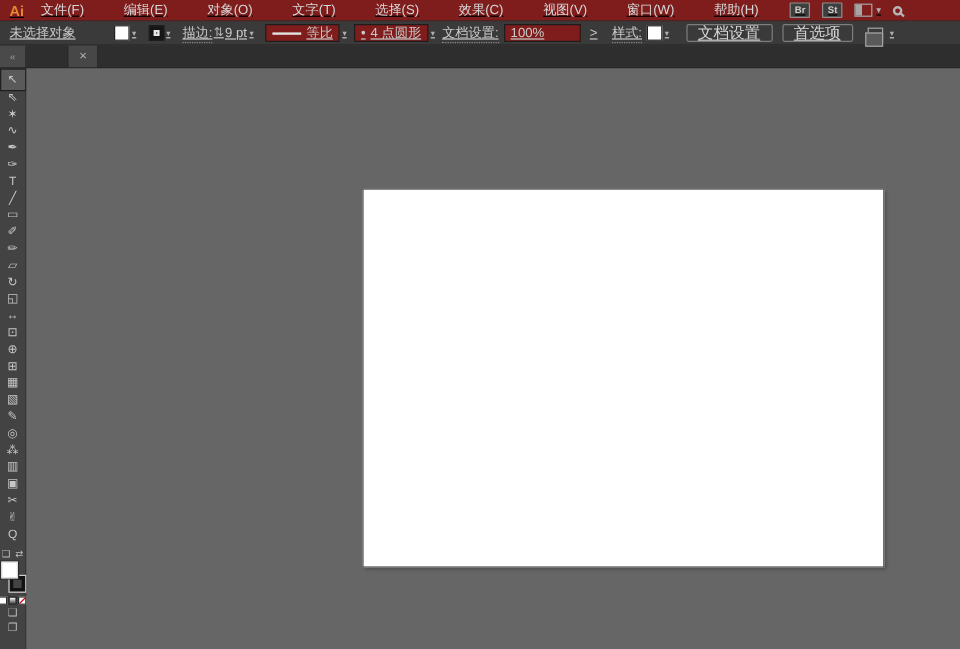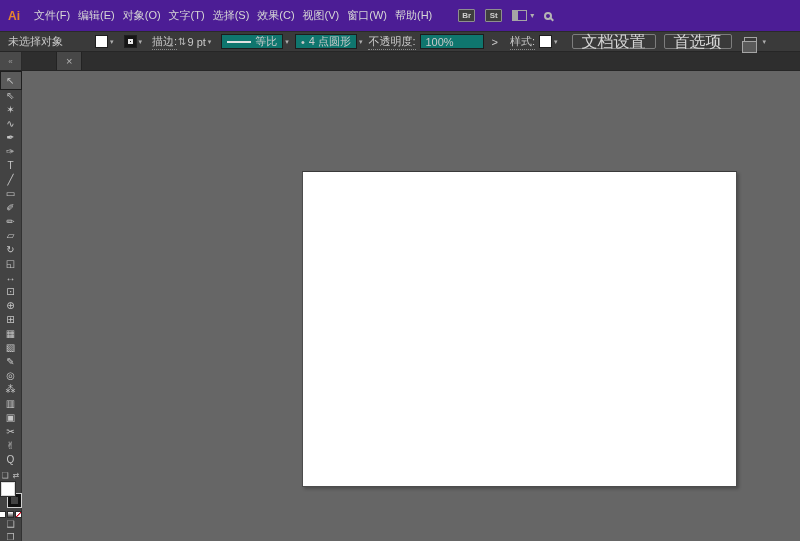--- a/index.html
+++ b/index.html
@@ -1,54 +1,54 @@
 <!DOCTYPE html>
 <html><head>
 <meta charset="utf-8">
 <style>
   * { margin:0; padding:0; box-sizing:border-box; }
   html,body { width:800px; height:541px; overflow:hidden;
     font-family:"Liberation Sans","DejaVu Sans",sans-serif; }
   body { background:#666666; position:relative; }
 
   
-  .menu-bar { height:32px; background:#4c1d95; display:flex; align-items:center;
-    padding-left:8px; border-bottom:1px solid #2a2a2a; }
+  .menu-bar { height:18px; background:#7f1d1d; display:flex; align-items:center;
+    padding-left:8px; border-bottom:1px solid #2a2a2a;text-decoration:underline; }
   .app-logo { color:#e8862d; font-weight:bold; font-size:12px; margin-right:14px; }
-  .menu-items { display:flex; align-items:center; gap:8px; }
+  .menu-items { display:flex; align-items:center; gap:33px; }
   .menu-item { color:#d6d6d6; font-size:11px; cursor:default; white-space:nowrap; }
   .menu-right { display:flex; align-items:center; gap:10px; margin-left:26px; }
   .mini-btn { width:17px; height:13px; border:1px solid #8f8f8f; background:#3e3e3e;
     color:#cfcfcf; font-size:8px; font-weight:bold; display:flex; align-items:center;
     justify-content:center; border-radius:1px; }
   .workspace-icon { width:15px; height:11px; border:1px solid #a5a5a5;
     background:linear-gradient(90deg,#a5a5a5 40%,transparent 40%); display:inline-block; }
   .chev { color:#b0b0b0; font-size:8px; line-height:1; }
   .magnifier { width:8px; height:8px; border:2px solid #b5b5b5; border-radius:50%;
     position:relative; display:inline-block; }
   .magnifier::after { content:""; position:absolute; width:5px; height:2px;
     background:#b5b5b5; right:-4px; bottom:-2px; transform:rotate(45deg); }
 
   
   .control-bar { height:20px; background:#3a3a3a; border-bottom:1px solid #262626;
-    display:flex; align-items:center; padding-left:8px; font-size:11px; color:#c9c9c9; }
+    display:flex; align-items:center; padding-left:8px; font-size:11px; color:#c9c9c9;text-decoration:underline; }
   .cb-label { white-space:nowrap; }
   .cb-link { border-bottom:1px dotted #8a8a8a; }
   .swatch { width:13px; height:13px; border:1px solid #1f1f1f; display:inline-block; }
   .swatch.fill-white { background:#ffffff; }
   .swatch.stroke-black { background:#161616; position:relative; }
   .swatch.stroke-black::after { content:""; position:absolute; left:3px; top:3px;
     right:3px; bottom:3px; border:2px solid #e8e8e8; }
   .dd-chev { color:#aeaeae; font-size:7px; margin:0 2px 0 2px; }
   .stepper { color:#b5b5b5; font-size:10px; margin:0 1px; }
-  .well { background:#0f766e; border:1px solid #1d1d1d; height:15px; display:flex;
+  .well { background:#7f1d1d; border:1px solid #1d1d1d; height:15px; display:flex;
     align-items:center; padding:0 5px; gap:4px; color:#c9c9c9; }
   .profile-line { width:24px; height:2px; background:#e2e2e2; display:inline-block; }
   .cb-btn { height:15px; border:1px solid #7d7d7d; border-radius:2px; background:transparent;
-    color:#d6d6d6; font-size:16px; padding:0 9px; line-height:13px; white-space:nowrap; }
+    color:#d6d6d6; font-size:13px; padding:0 9px; line-height:13px; white-space:nowrap; }
   .arrange-icon { width:13px; height:10px; border:1px solid #a5a5a5; position:relative;
     display:inline-block; background:#3a3a3a; }
   .arrange-icon::after { content:""; position:absolute; left:-3px; top:3px; width:13px;
     height:10px; border:1px solid #a5a5a5; background:#5a5a5a; }
   .gap4{width:4px;} .gap8{width:8px;} .gap12{width:12px;} .gap20{width:20px;}
 
   
   .tab-bar { height:19px; background:#2e2e2e; display:flex; align-items:stretch;
     border-bottom:1px solid #262626; }
   .toolbar-header { width:22px; background:#4a4a4a; border-right:1px solid #2a2a2a;
@@ -141,21 +141,21 @@
     <span>等比</span>
   </span>
   <span class="dd-chev">▾</span>
   <span class="gap4"></span>
   <span class="well">
     <span>•</span>
     <span>4 点圆形</span>
   </span>
   <span class="dd-chev">▾</span>
   <span class="gap4"></span>
-  <span class="cb-label cb-link">不透明度:</span>
+  <span class="cb-label cb-link">文档设置:</span>
   <span class="gap4"></span>
   <span class="well" style="width:64px;">100%</span>
   <span class="gap8"></span>
   <span class="cb-label">&gt;</span>
   <span class="gap12"></span>
   <span class="cb-label cb-link">样式:</span>
   <span class="gap4"></span>
   <span class="swatch fill-white"></span>
   <span class="dd-chev">▾</span>
   <span class="gap12"></span>

